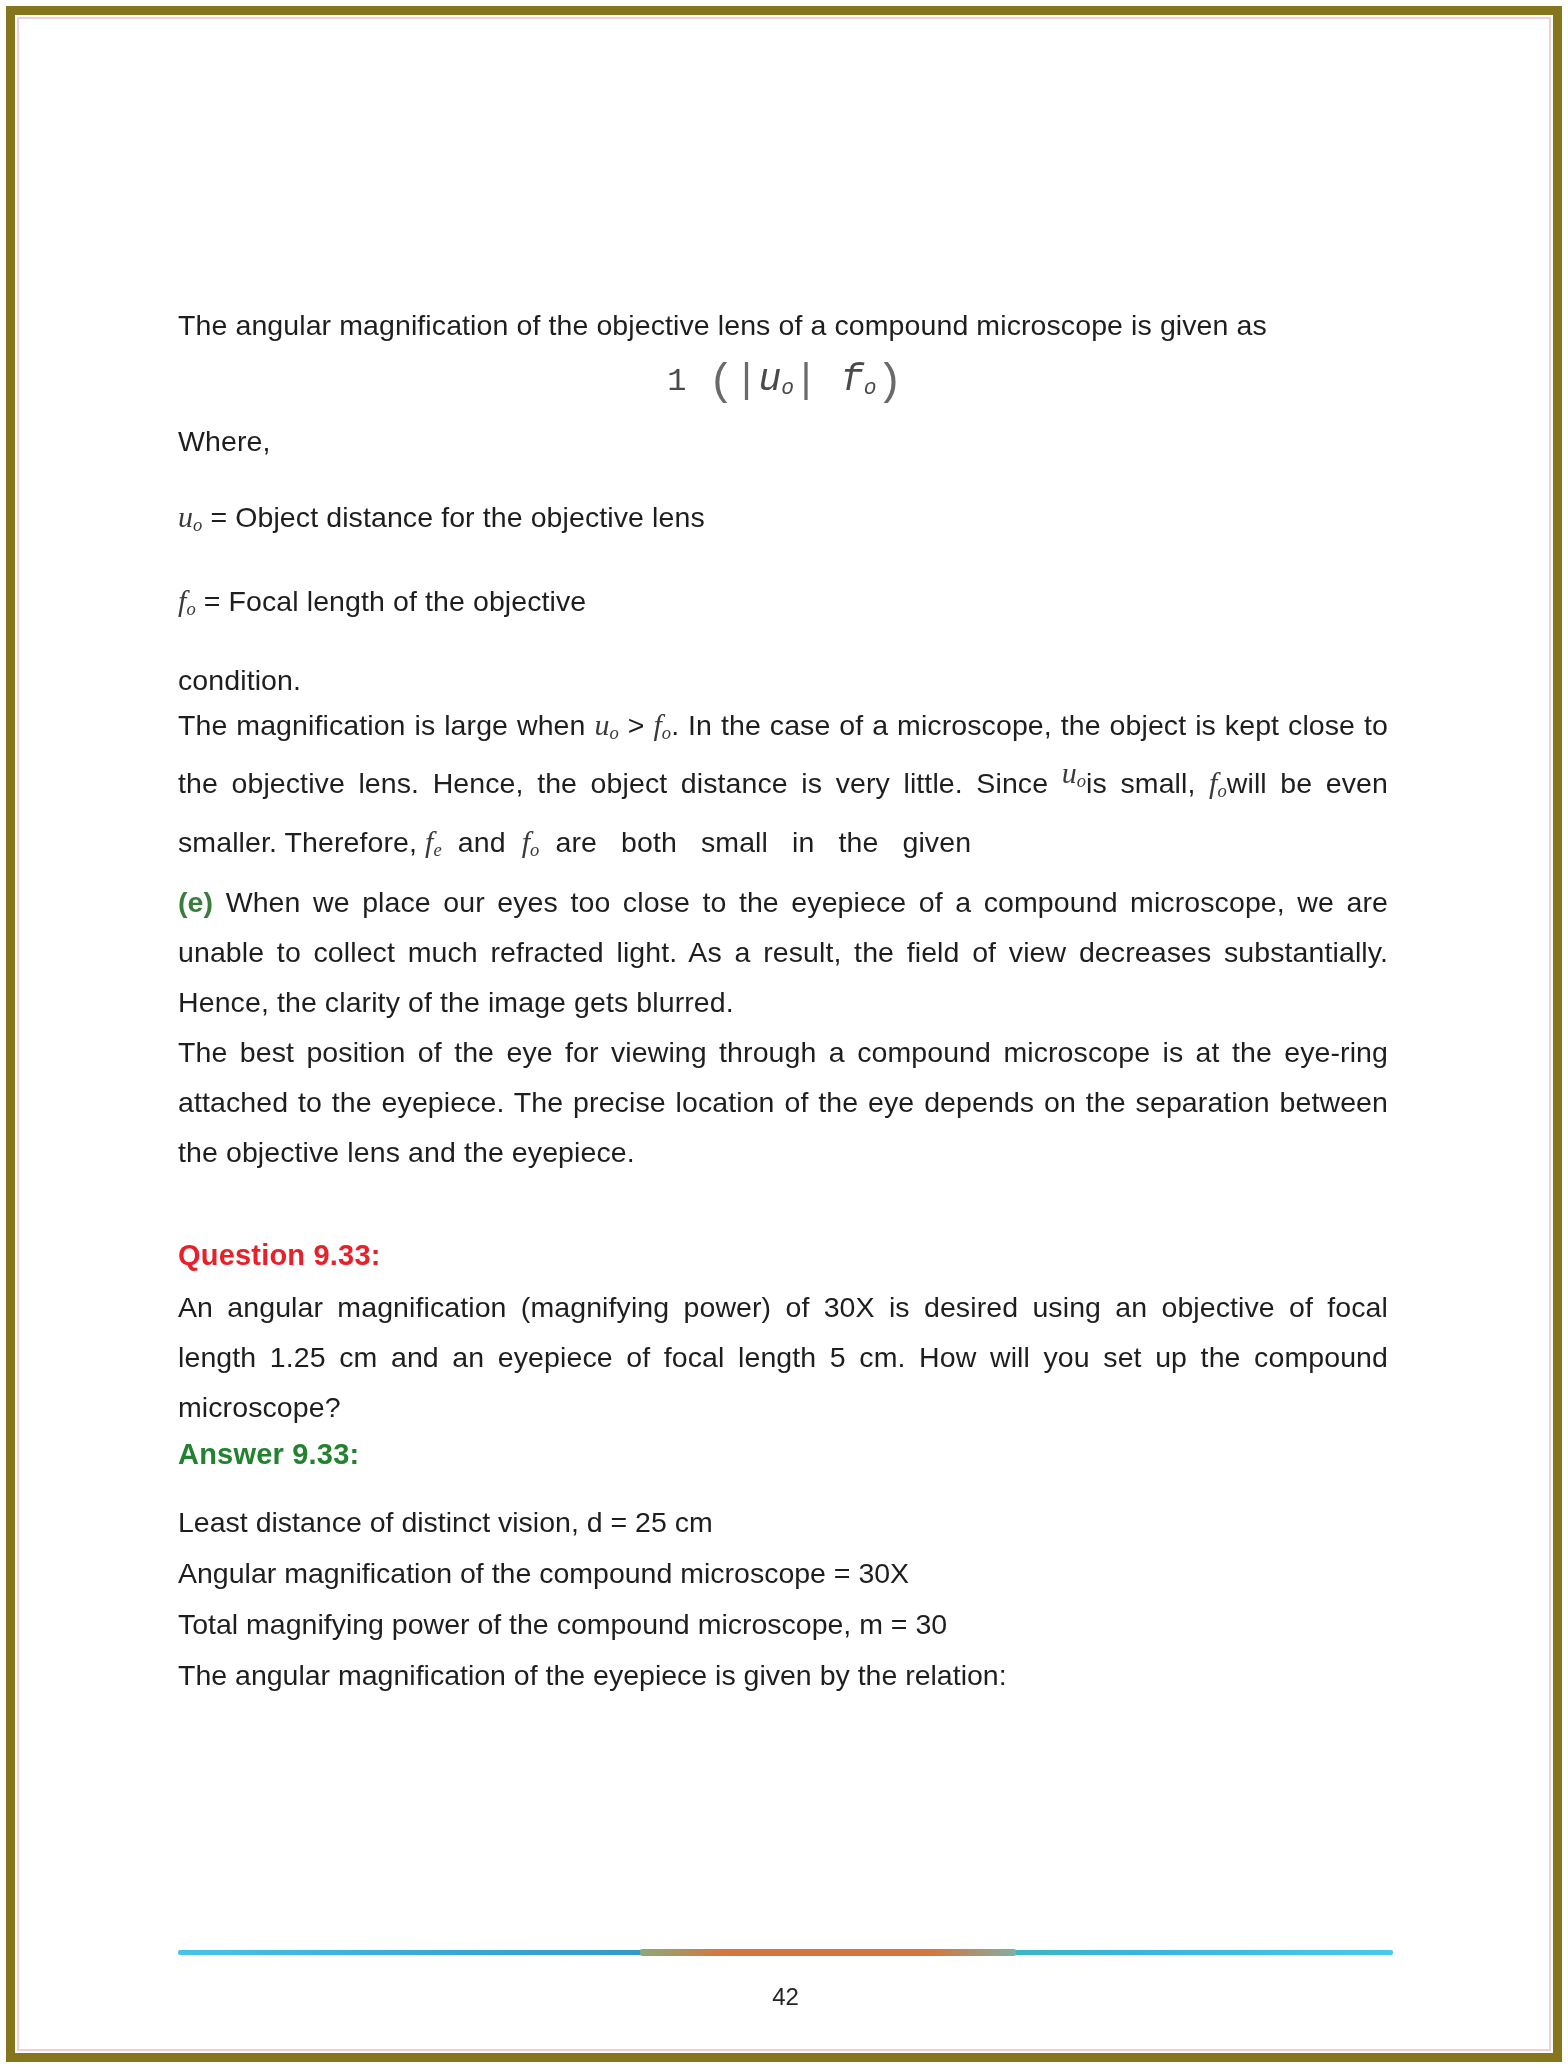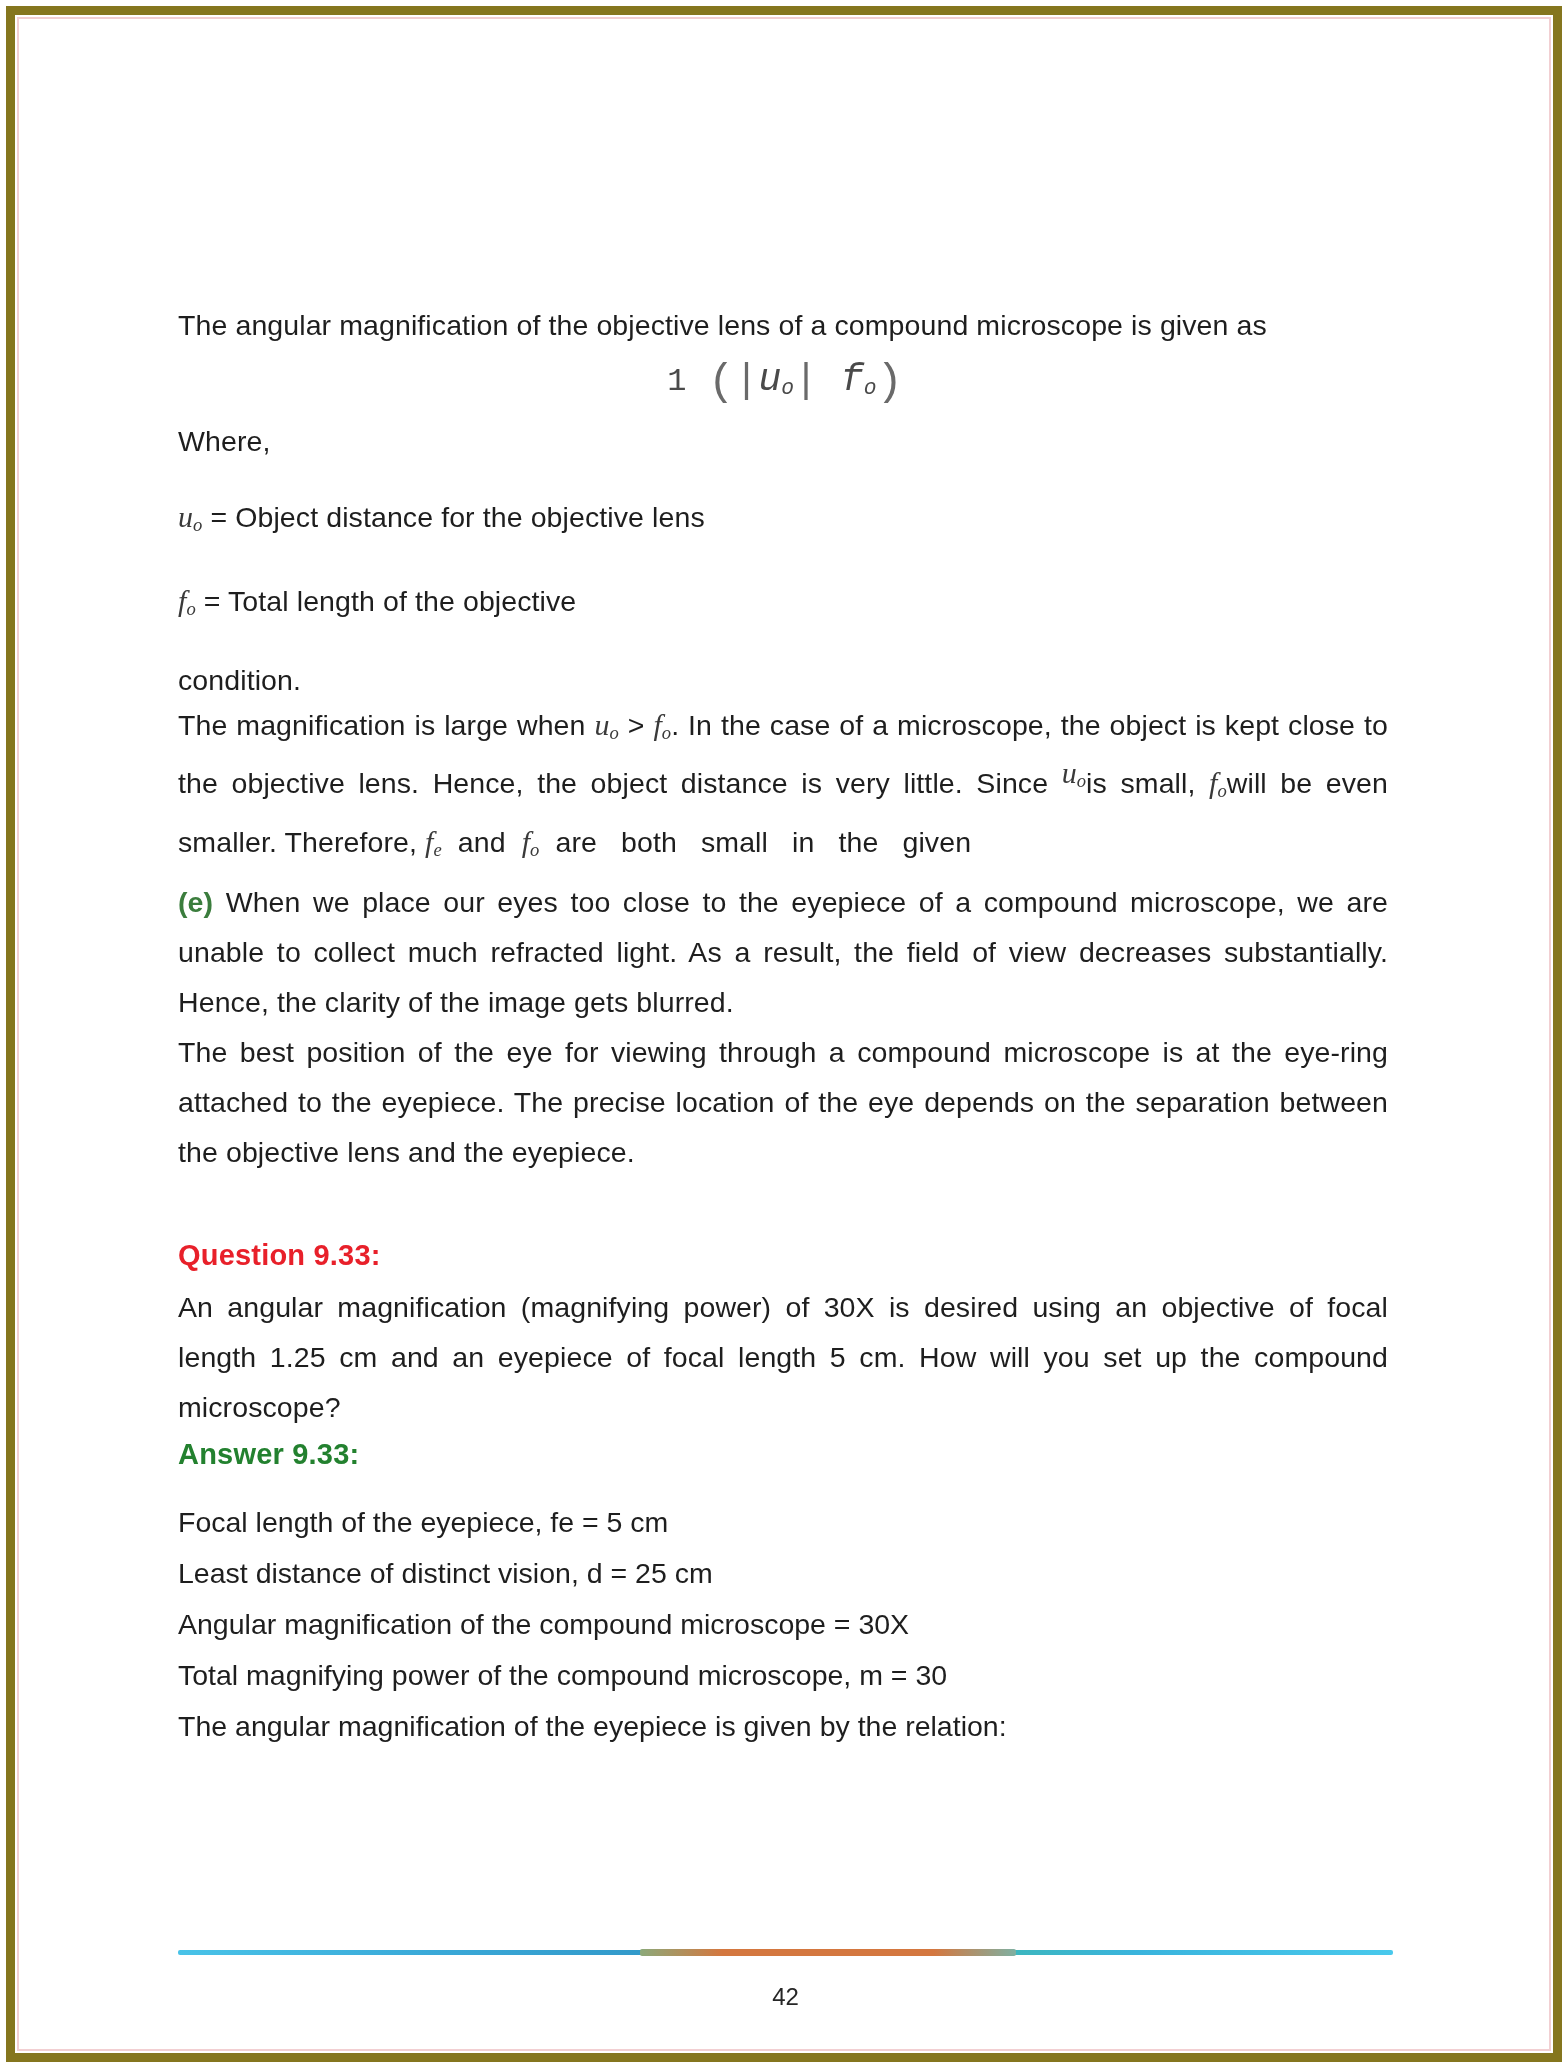--- a/index.html
+++ b/index.html
@@ -211,21 +211,21 @@
     </div>
 
     <p class="body">Where,</p>
 
     <div class="block-gap-md"></div>
 
     <p class="body"><span class="msym"><span>u</span><sub>o</sub></span> <span>= Object distance for the objective lens</span></p>
 
     <div class="block-gap-md"></div>
 
-    <p class="body"><span class="msym"><span>f</span><sub>o</sub></span> <span>= Total length of the objective</span></p>
+    <p class="body"><span class="msym"><span>f</span><sub>o</sub></span> <span>= Focal length of the objective</span></p>
 
     <div class="block-gap-md"></div>
 
     <p class="body" style="line-height:40px;">condition.</p>
 
     <p class="body"><span>The magnification is large when</span>
       <span class="msym"><span>u</span><sub>o</sub></span>
       <span>&gt;</span>
       <span class="msym"><span>f</span><sub>o</sub></span><span>. In the case of a microscope, the object is kept close to the objective lens. Hence, the object distance is very little. Since</span>
       <span class="msym raised"><span>u</span><sub>o</sub></span><span>is small,</span>
@@ -245,21 +245,20 @@
 
     <div class="block-gap-sm"></div>
 
     <p class="body">An angular magnification (magnifying power) of 30X is desired using an objective of focal length 1.25 cm and an eyepiece of focal length 5 cm. How will you set up the compound microscope?</p>
 
     <h3 class="a-heading" style="margin-top:6px;">Answer 9.33:</h3>
 
     <div class="block-gap-md"></div>
 
 
-    <div class="answer-line">Focal length of the eyepiece, fe = 5 cm</div>
 
     <div class="answer-line">Least distance of distinct vision, d = 25 cm</div>
 
     <div class="answer-line">Angular magnification of the compound microscope = 30X</div>
 
     <div class="answer-line">Total magnifying power of the compound microscope, m = 30</div>
 
     <div class="answer-line">The angular magnification of the eyepiece is given by the relation:</div>
 
   </div>

